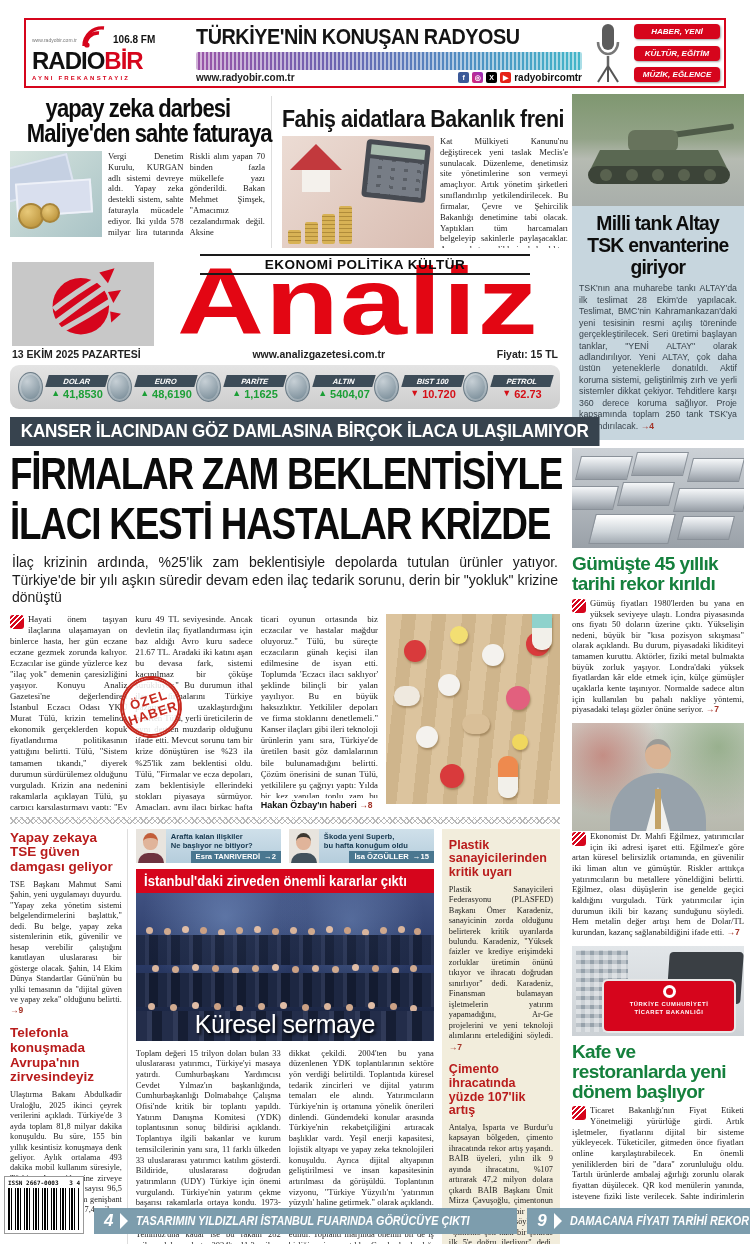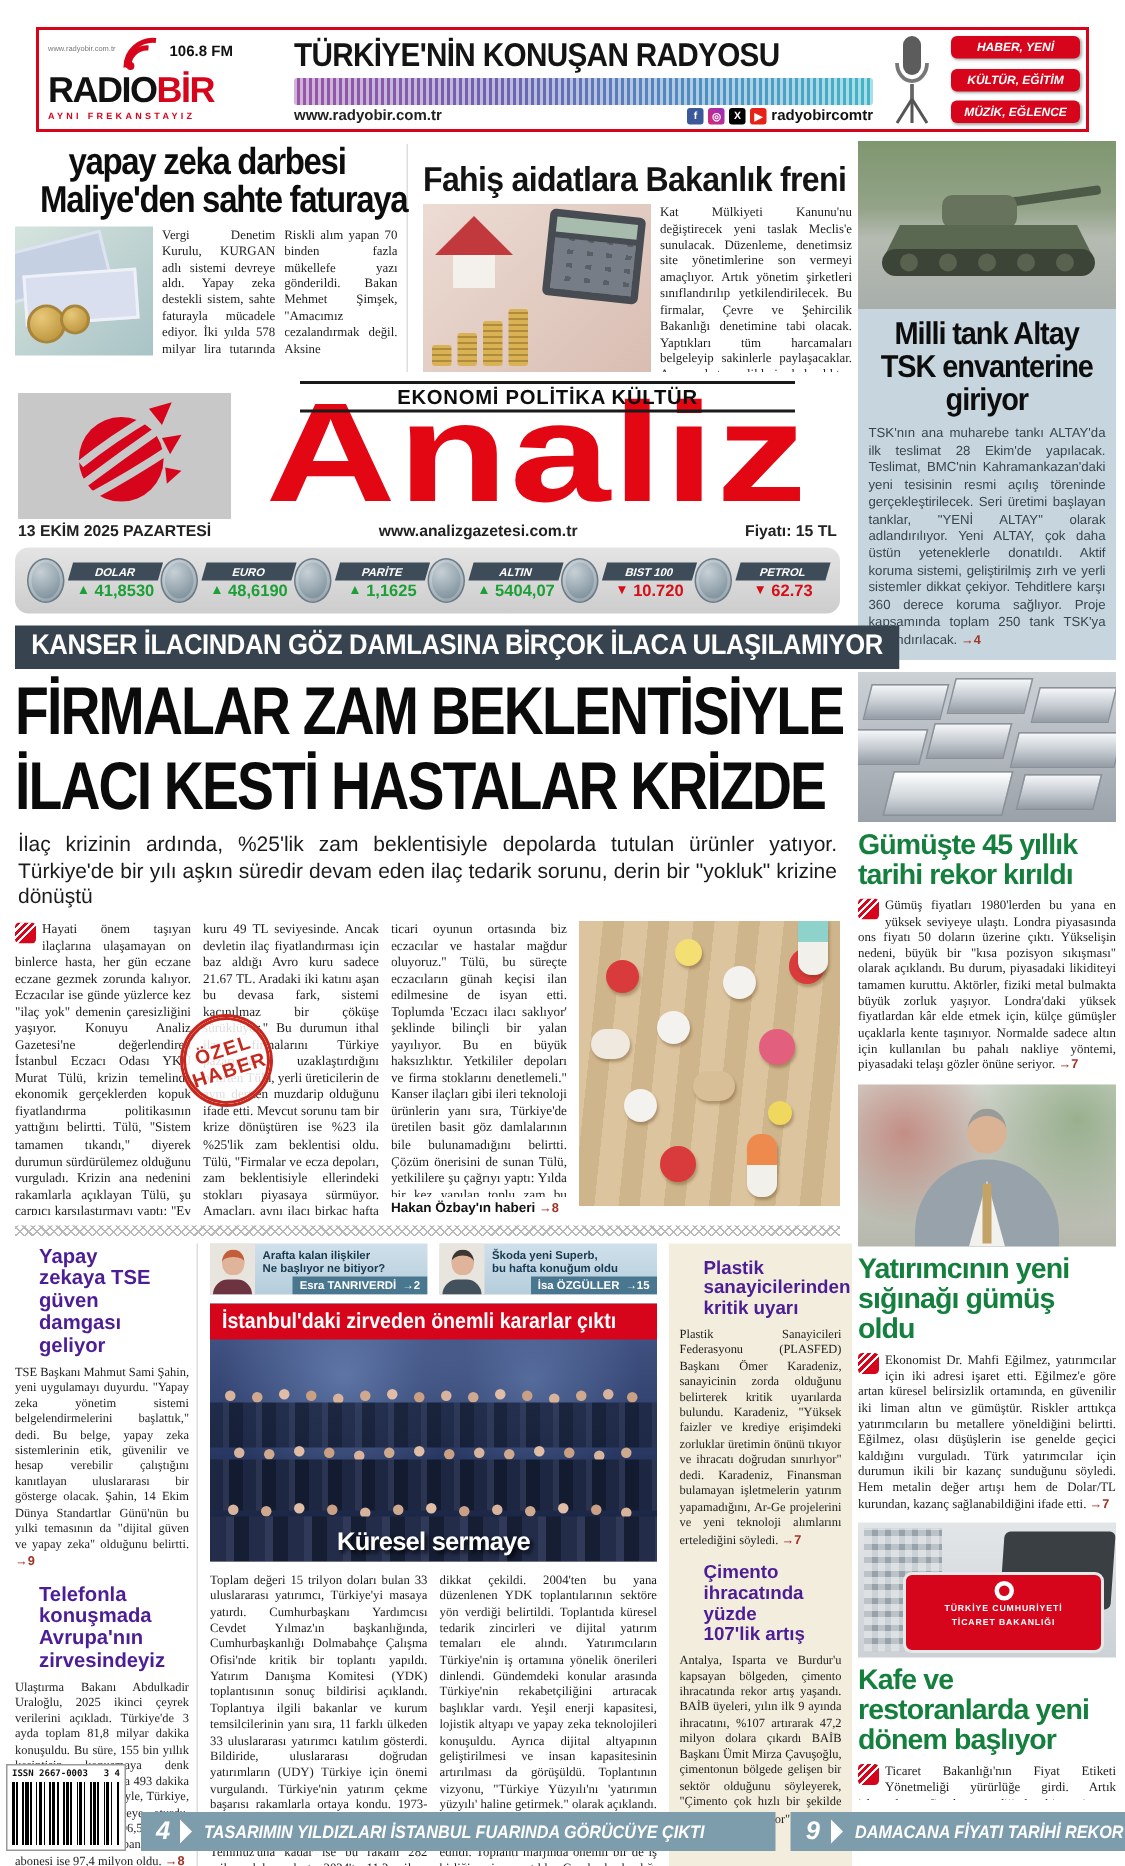--- a/index.html
+++ b/index.html
@@ -7,21 +7,21 @@
   body {
     width:750px; height:1244px; position:relative; overflow:hidden;
     background:#fff; color:#111;
     font-family:"Liberation Sans", sans-serif;
   }
 
   
   .banner { margin:18px 24px 6px; height:70px; border:2px solid #d6051c;
             display:flex; align-items:stretch; padding:3px 4px; gap:8px; }
   .b-logo { width:158px; position:relative; padding-left:2px; }
-  .b-top { display:flex; align-items:center; gap:3px; height:26px; }
+  .b-top { display:flex; align-items:flex-end; gap:3px; height:26px; }
   .b-url-tiny { font-size:5px; color:#777; margin-bottom:6px; }
   .b-freq { font-size:10px; font-weight:800; color:#111; margin-bottom:4px; }
   .b-name { font-size:24px; font-weight:800; letter-spacing:-1px; line-height:1; }
   .b-name .red { color:#d6051c; }
   .b-slogan { font-size:6px; font-weight:800; color:#d6051c; letter-spacing:2.2px; margin-top:2px; }
   .b-mid { flex:1; display:flex; flex-direction:column; justify-content:space-between; padding-top:1px; min-width:0; }
   .b-headline { font-size:22px; font-weight:800; letter-spacing:-.5px; white-space:nowrap;
                 transform:scaleX(.9); transform-origin:0 50%; color:#141414; }
   .b-wave { height:18px; border-radius:2px;
      background:
@@ -179,21 +179,21 @@
 
   .hatch { height:7px; margin:7px 4px 5px;
      background: repeating-linear-gradient(45deg,#b9b9b9 0 1px,transparent 1px 4px),
                  repeating-linear-gradient(-45deg,#b9b9b9 0 1px,transparent 1px 4px); }
 
   
   .bgrid { display:flex; gap:8px; margin:2px 4px 0; }
   .colA { width:122px; border-right:1px solid #ddd; padding-right:5px; }
   .colB { width:298px; }
   .colC { width:122px; background:#f2eddc; padding:8px 7px; }
-  .sec-title { font-size:13.5px; font-weight:800; line-height:1.1; color:#4c1d95; margin:2px 16px 5px; }
+  .sec-title { font-size:13.5px; font-weight:800; line-height:1.1; color:#b91c1c; margin:2px 0 5px; }
   .colA .news-body { font-size:8.3px; }
   .colC .sec-title { font-size:12.5px; }
   .colC .news-body { font-size:8.3px; }
 
   .teasers { display:flex; gap:8px; margin-bottom:6px; }
   .teaser { position:relative; width:145px; height:34px; background:linear-gradient(#cfe0ea,#b5cddc); display:flex; overflow:hidden; }
   .t-photo { width:30px; height:34px; background:#e8e4de; position:relative; flex:none; }
   .t-head { position:absolute; left:50%; top:4px; width:15px; height:17px; margin-left:-7.5px;
             border-radius:50% 50% 45% 45%; background:#e0b49a; }
   .t-photo.woman .t-head { border-top:5px solid #c25e3a; }
@@ -216,21 +216,21 @@
   .su3 { top:142px; height:30px; background:repeating-linear-gradient(90deg,#232d4a 0 11px,#303a58 11px 16px,#161e34 16px 26px); }
   .heads { position:absolute; width:7px; height:7px; border-radius:50%; background:#d8b49c; }
   .h1 { left:10px; top:58px; box-shadow:18px 1px 0 #cfa98e,36px -1px 0 #e0bda6,54px 0 0 #caa084,72px 2px 0 #d8b49c,90px 0 0 #cfa98e,108px -1px 0 #e0bda6,126px 1px 0 #caa084,144px 0 0 #d8b49c,162px 1px 0 #cfa98e,180px -1px 0 #e0bda6,198px 0 0 #caa084,216px 2px 0 #d8b49c,234px 0 0 #cfa98e,252px -1px 0 #d8b49c,268px 1px 0 #caa084; }
   .h2 { left:16px; top:96px; box-shadow:20px 1px 0 #cfa98e,40px -1px 0 #e0bda6,60px 0 0 #caa084,80px 2px 0 #d8b49c,100px 0 0 #cfa98e,120px -1px 0 #e0bda6,140px 1px 0 #caa084,160px 0 0 #d8b49c,180px 1px 0 #cfa98e,200px -1px 0 #e0bda6,220px 0 0 #caa084,240px 2px 0 #d8b49c,258px 0 0 #cfa98e; }
   .h3 { left:12px; top:134px; box-shadow:22px 1px 0 #cfa98e,44px -1px 0 #e0bda6,66px 0 0 #caa084,88px 2px 0 #d8b49c,110px 0 0 #cfa98e,132px -1px 0 #e0bda6,154px 1px 0 #caa084,176px 0 0 #d8b49c,198px 1px 0 #cfa98e,220px -1px 0 #e0bda6,242px 0 0 #caa084,262px 2px 0 #d8b49c; }
   .strip { position:absolute; left:0; top:0; right:0; height:24px; background:#d6051c; z-index:4;
            display:flex; align-items:center; padding-left:8px; }
   .strip span { color:#fff; font-weight:800; font-size:14.5px; white-space:nowrap;
                 transform:scaleX(.9); transform-origin:0 50%; }
   .overlay { position:absolute; left:0; right:0; bottom:4px; text-align:center; z-index:4; color:#fff; }
-  .overlay div { font-size:17px; font-weight:700; line-height:1.04; letter-spacing:-.5px;
+  .overlay div { font-size:25px; font-weight:400; line-height:1.04; letter-spacing:-.5px;
                  text-shadow:2px 2px 3px rgba(0,0,0,.9); }
   .sum-body { display:flex; gap:8px; margin-top:7px; }
   .sum-col { width:145px; height:198px; font-size:8.5px; }
 
   
   .footer { position:absolute; left:4px; right:6px; bottom:10px; display:flex; align-items:flex-end; gap:10px; }
   .barcode { width:80px; height:58px; background:#fff; border:1px solid #999; padding:2px 3px; flex:none; }
   .bc-top { display:flex; justify-content:space-between; font-size:6px; font-weight:700;
             font-family:"DejaVu Sans Mono", monospace; }
   .bc-bars { height:42px; margin-top:2px;
@@ -557,21 +557,20 @@
       </div>
       <div class="railtitle">Gümüşte 45 yıllık tarihi rekor kırıldı</div>
       <div class="railbody"><span class="mini"></span><span>Gümüş fiyatları 1980'lerden bu yana en yüksek seviyeye ulaştı. Londra piyasasında ons fiyatı 50 doların üzerine çıktı. Yükselişin nedeni, büyük bir "kısa pozisyon sıkışması" olarak açıklandı. Bu durum, piyasadaki likiditeyi tamamen kuruttu. Aktörler, fiziki metal bulmakta büyük zorluk yaşıyor. Londra'daki yüksek fiyatlardan kâr elde etmek için, külçe gümüşler uçaklarla kente taşınıyor. Normalde sadece altın için kullanılan bu pahalı nakliye yöntemi, piyasadaki telaşı gözler önüne seriyor.</span> <span class="pgref"><span>→</span><span>7</span></span></div>
 
       <div class="ph manph" style="margin-top:8px">
         <div class="m-suit"></div>
           <div class="m-shirt"></div>
           <div class="m-tie"></div>
           <div class="m-head"></div>
       </div>
-      <div class="railtitle">Yatırımcının yeni sığınağı gümüş oldu</div>
       <div class="railbody"><span class="mini"></span><span>Ekonomist Dr. Mahfi Eğilmez, yatırımcılar için iki adresi işaret etti. Eğilmez'e göre artan küresel belirsizlik ortamında, en güvenilir iki liman altın ve gümüştür. Riskler arttıkça yatırımcıların bu metallere yöneldiğini belirtti. Eğilmez, olası düşüşlerin ise genelde geçici kaldığını vurguladı. Türk yatırımcılar için durumun ikili bir kazanç sunduğunu söyledi. Hem metalin değer artışı hem de Dolar/TL kurundan, kazanç sağlanabildiğini ifade etti.</span> <span class="pgref"><span>→</span><span>7</span></span></div>
 
       <div class="ph minph" style="margin-top:8px">
         <div class="bldg"></div>
           <div class="truck"></div>
         <div class="minsign">
           <div class="emblem"></div>
           <div class="signline">TÜRKİYE CUMHURİYETİ</div>
           <div class="signline">TİCARET BAKANLIĞI</div>
         </div>

